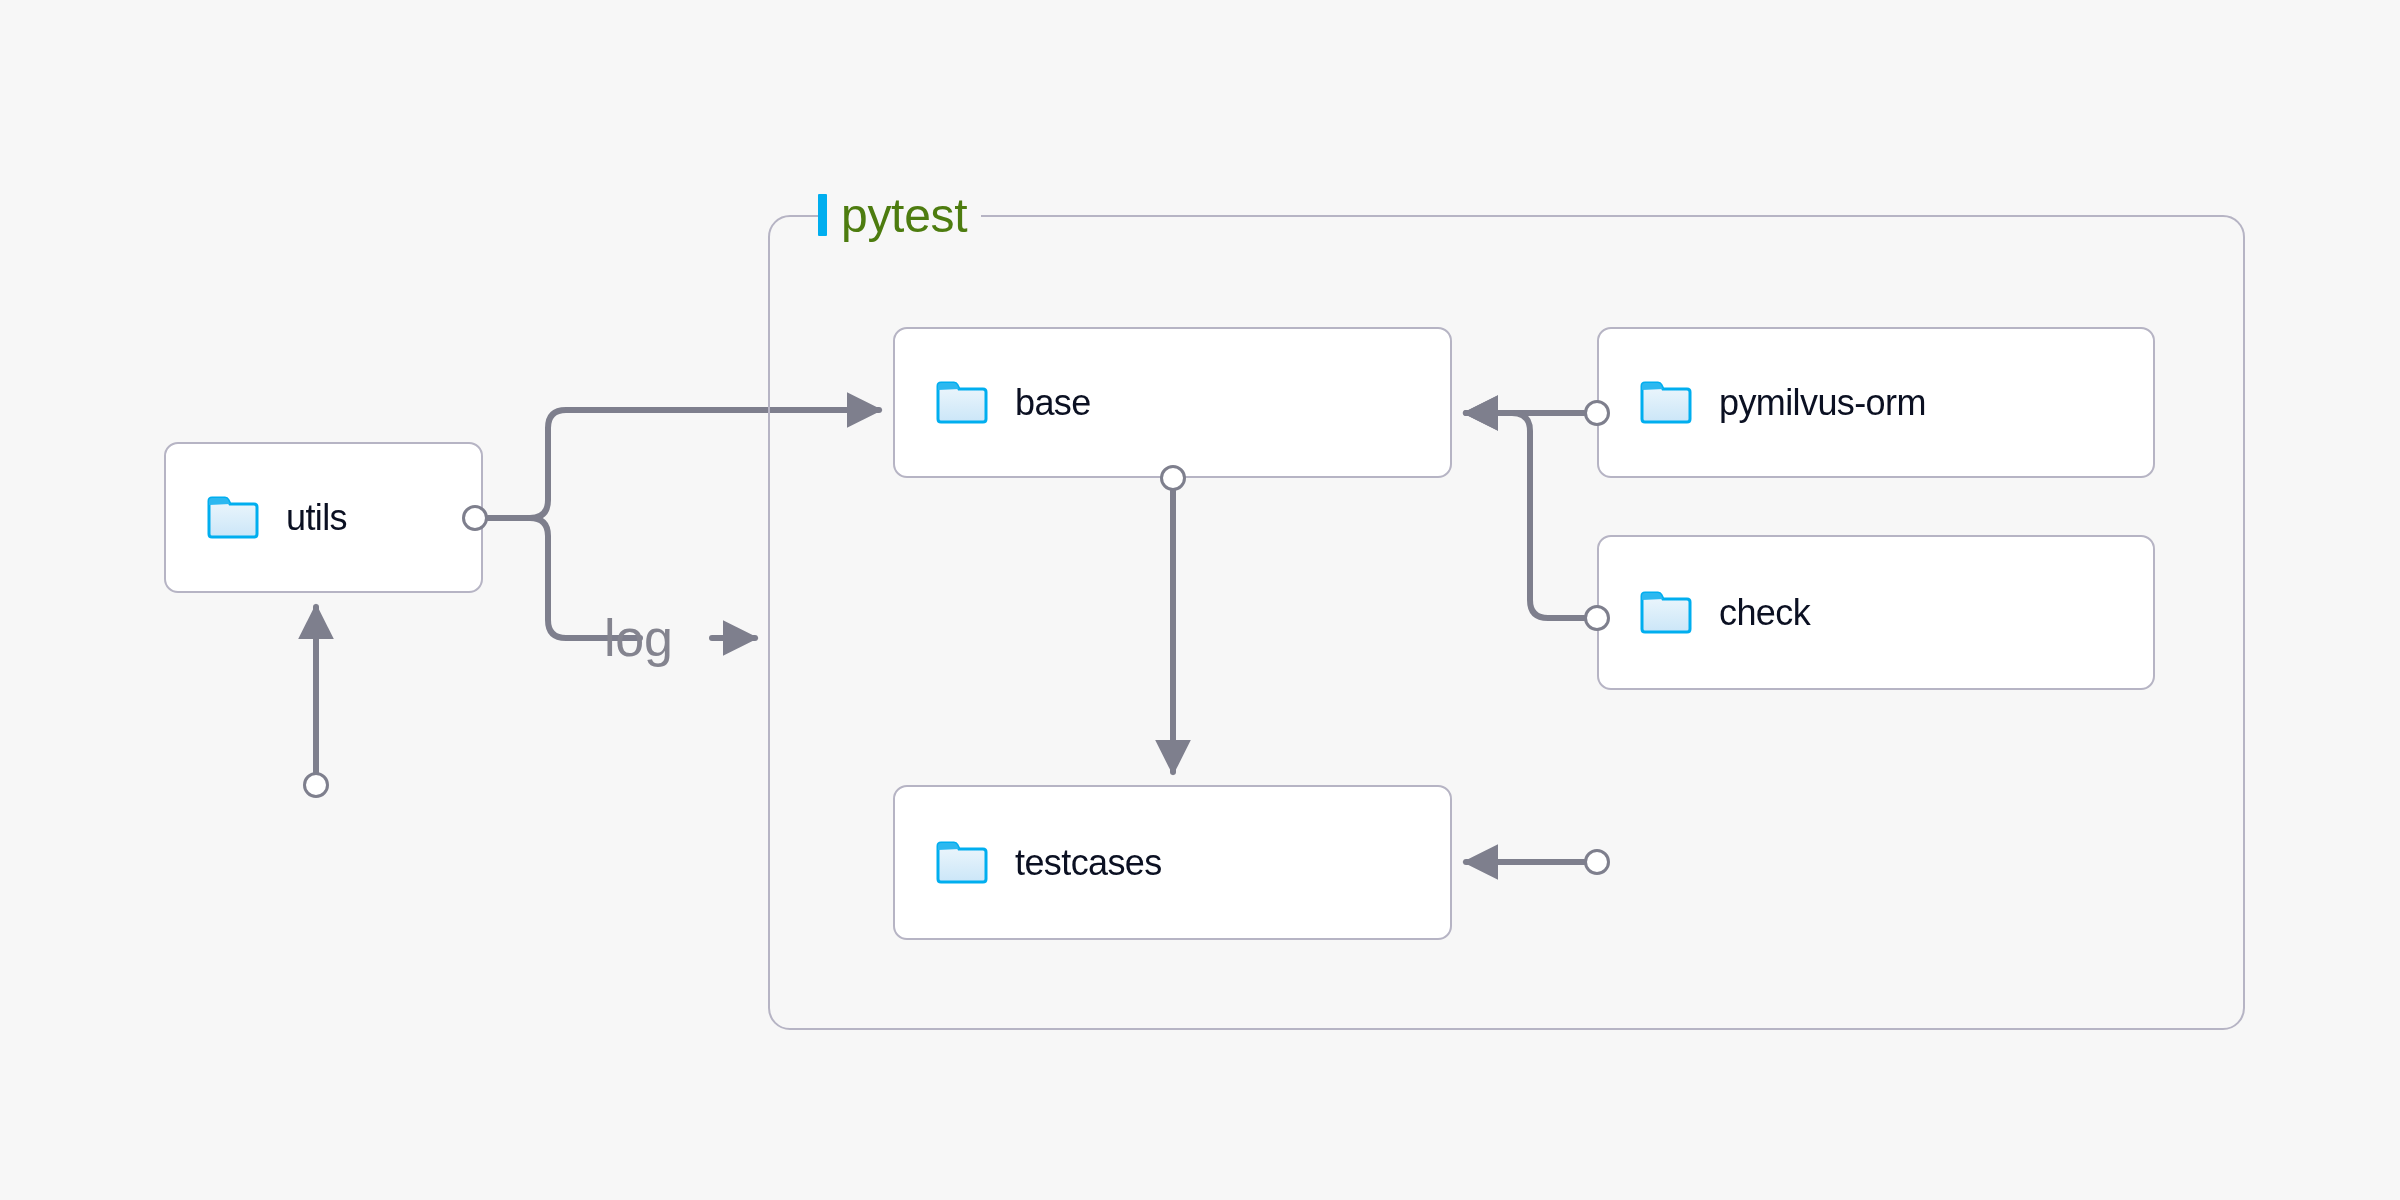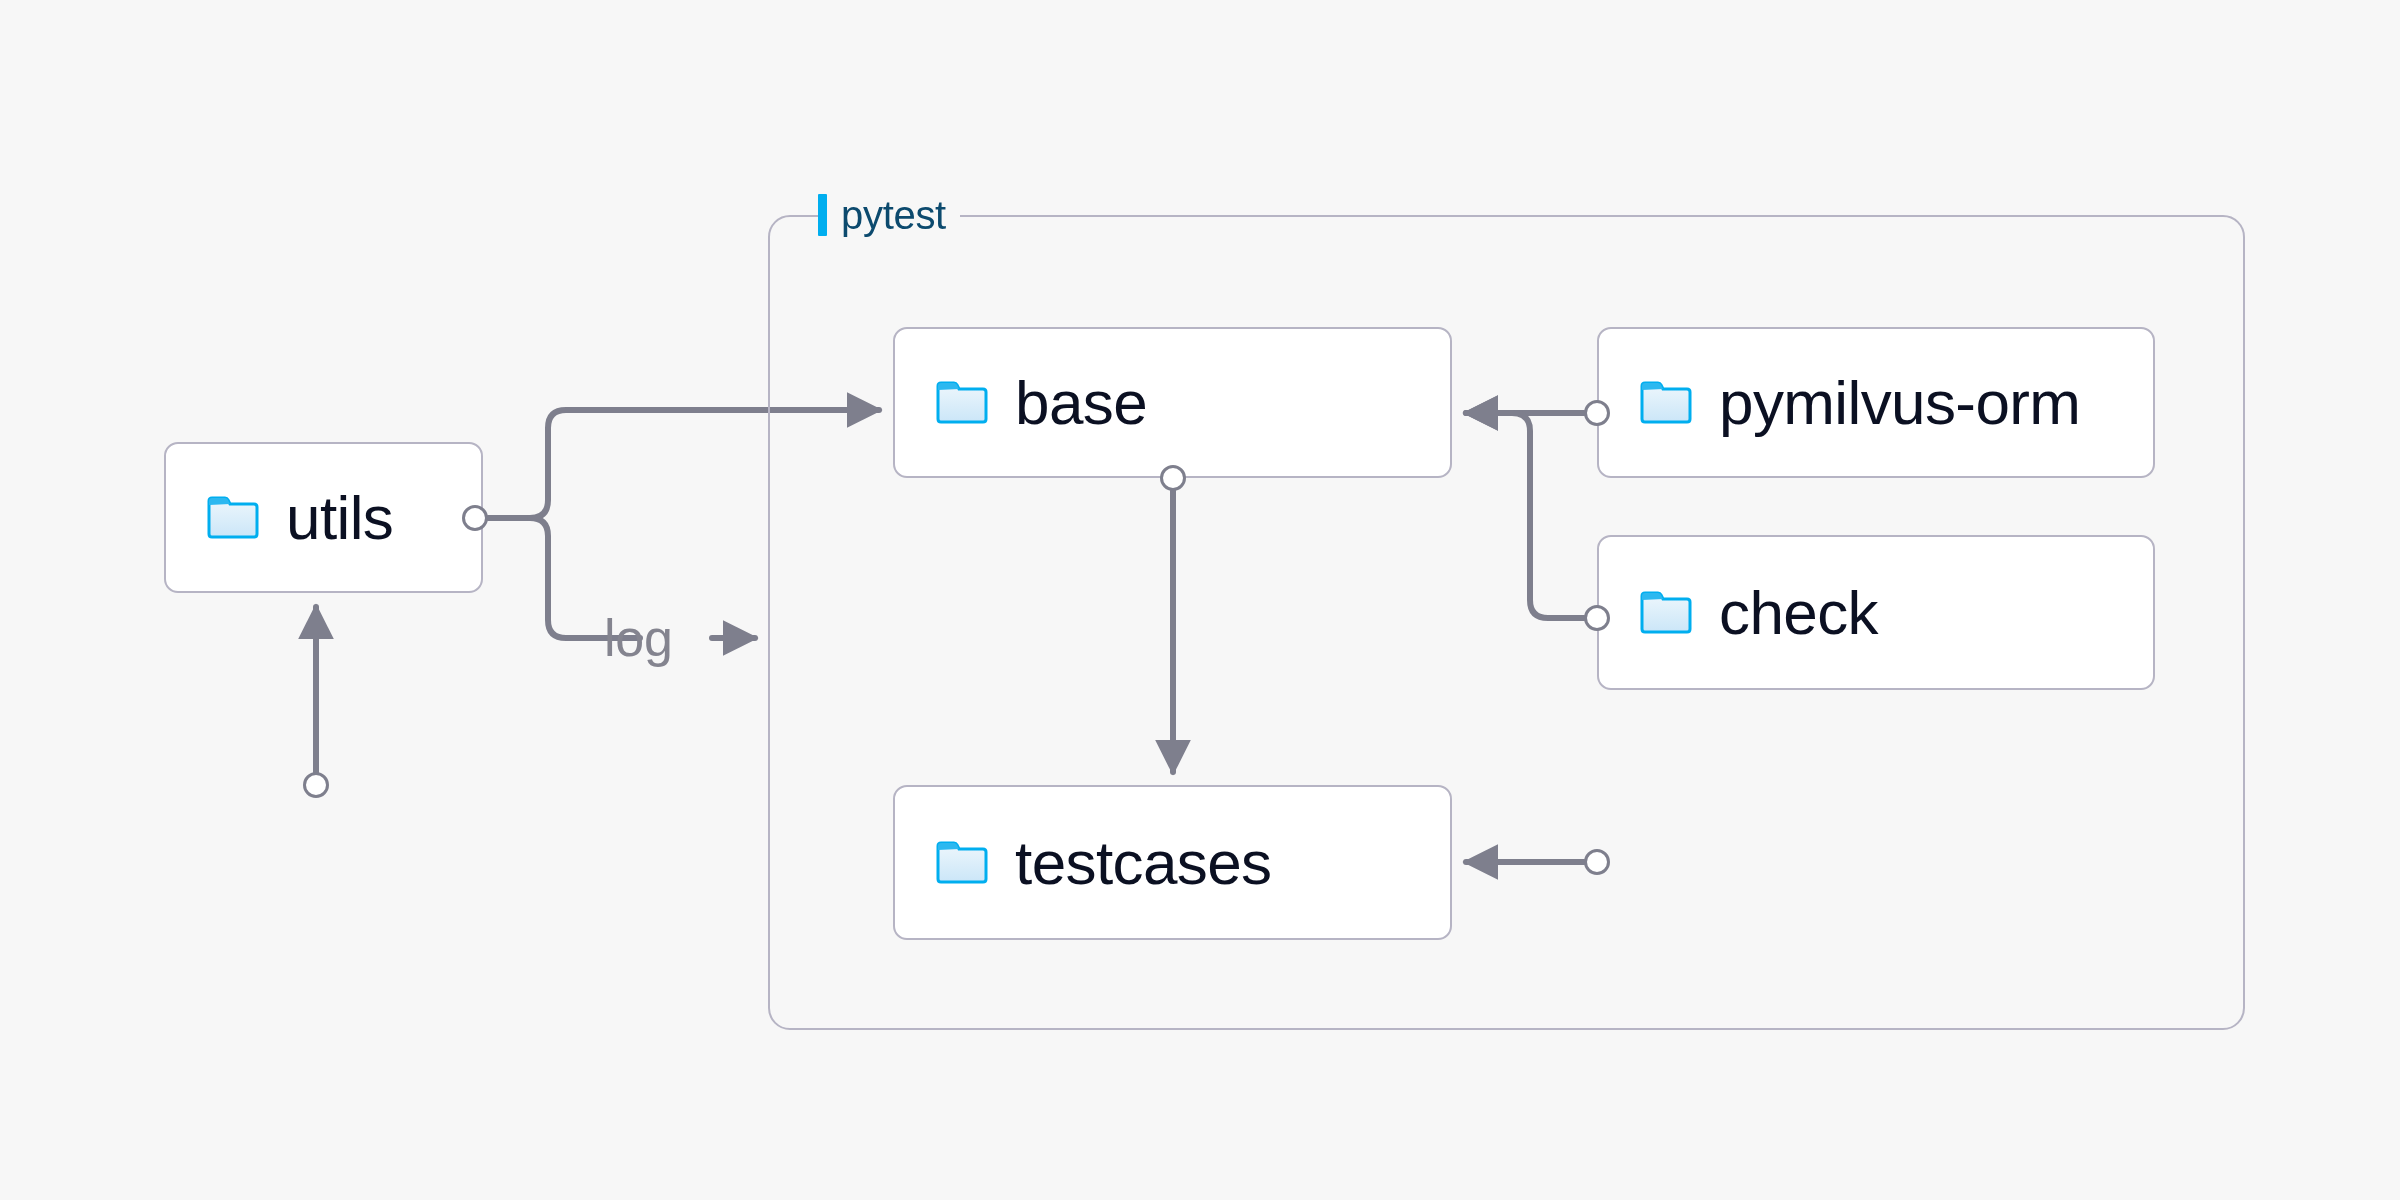--- a/index.html
+++ b/index.html
@@ -36,39 +36,39 @@
     padding: 0 14px 0 0;
     height: 46px;
   }
   .group-accent {
     width: 9px; height: 42px;
     background: #00aeef;
     border-radius: 1px;
     flex: 0 0 auto;
   }
   .group-title {
-    font-size: 40px;
-    color: #0c4a6e;
+    font-size: 48px;
+    color: #4d7c0f;
     letter-spacing: -0.3px;
     white-space: nowrap;
   }
 
   
   .node {
     position: absolute;
     background: #ffffff;
     border: 2px solid #b6b4c4;
     border-radius: 14px;
     display: flex;
     align-items: center;
     padding-left: 40px;
     gap: 26px;
   }
   .node-label {
-    font-size: 62px;
+    font-size: 36px;
     color: #0b1022;
     letter-spacing: -0.6px;
     white-space: nowrap;
   }
 
   
   .folder-icon {
     width: 54px; height: 44px;
     flex: 0 0 auto;
     display: block;

